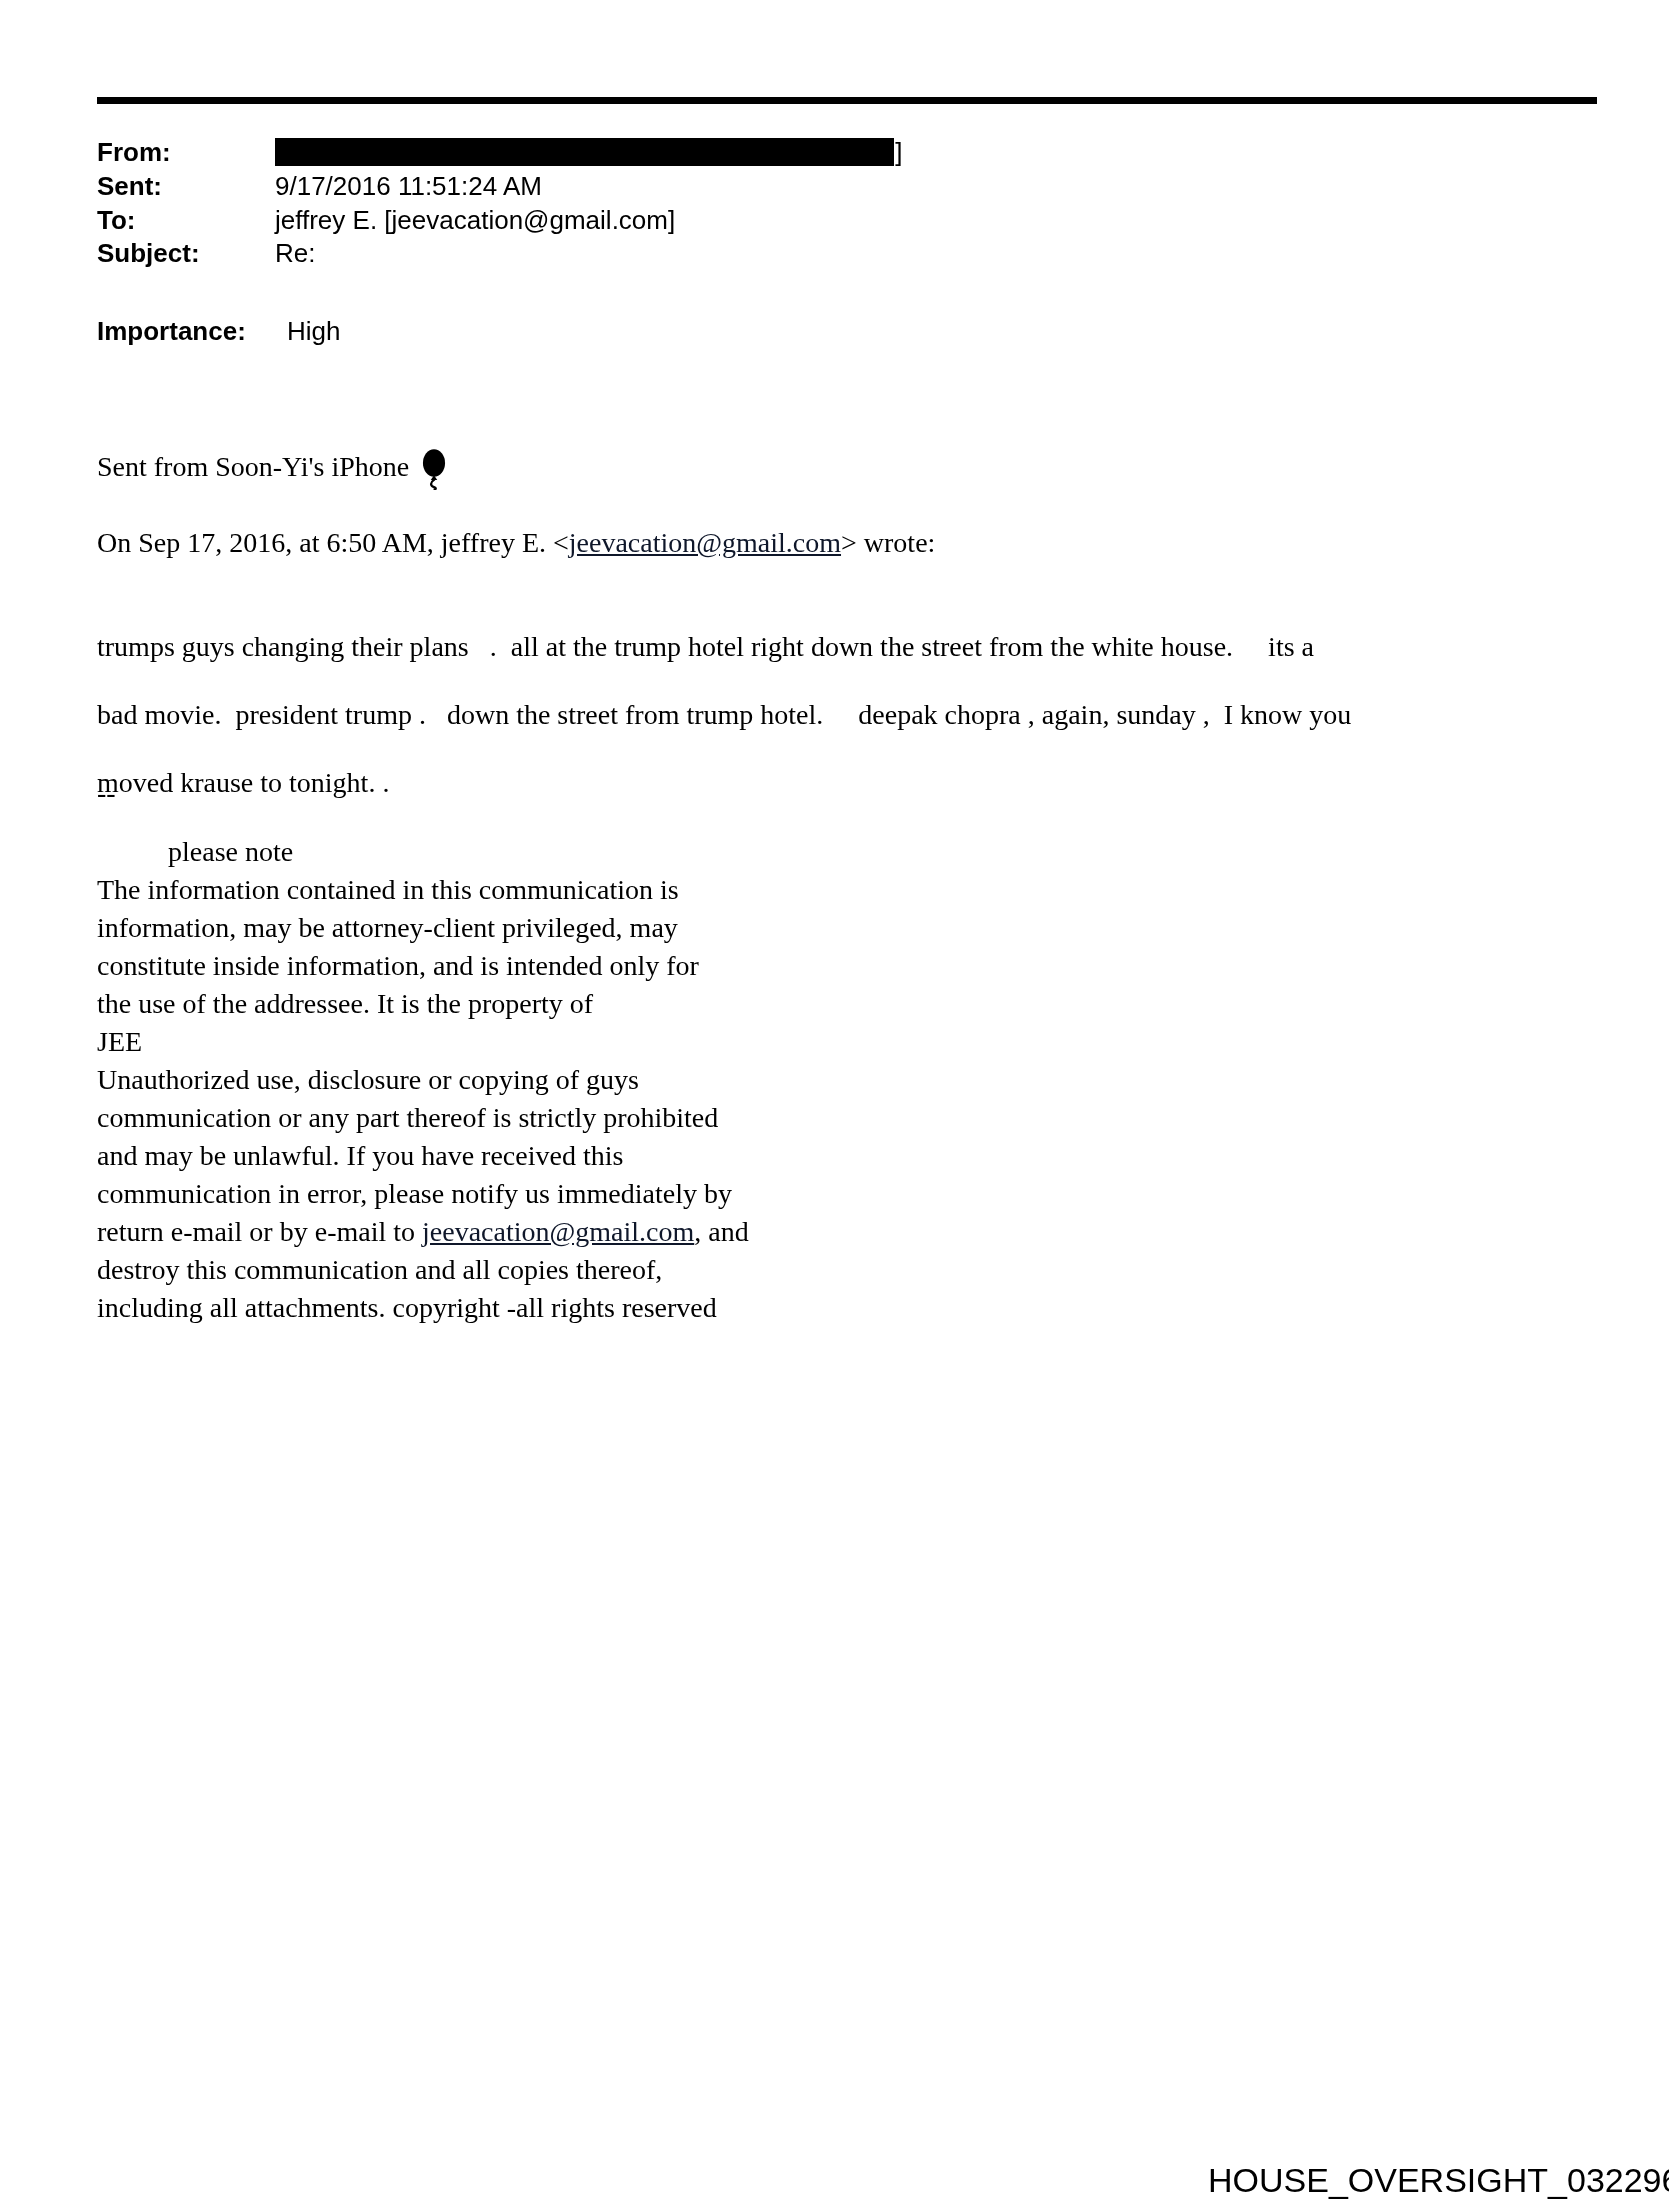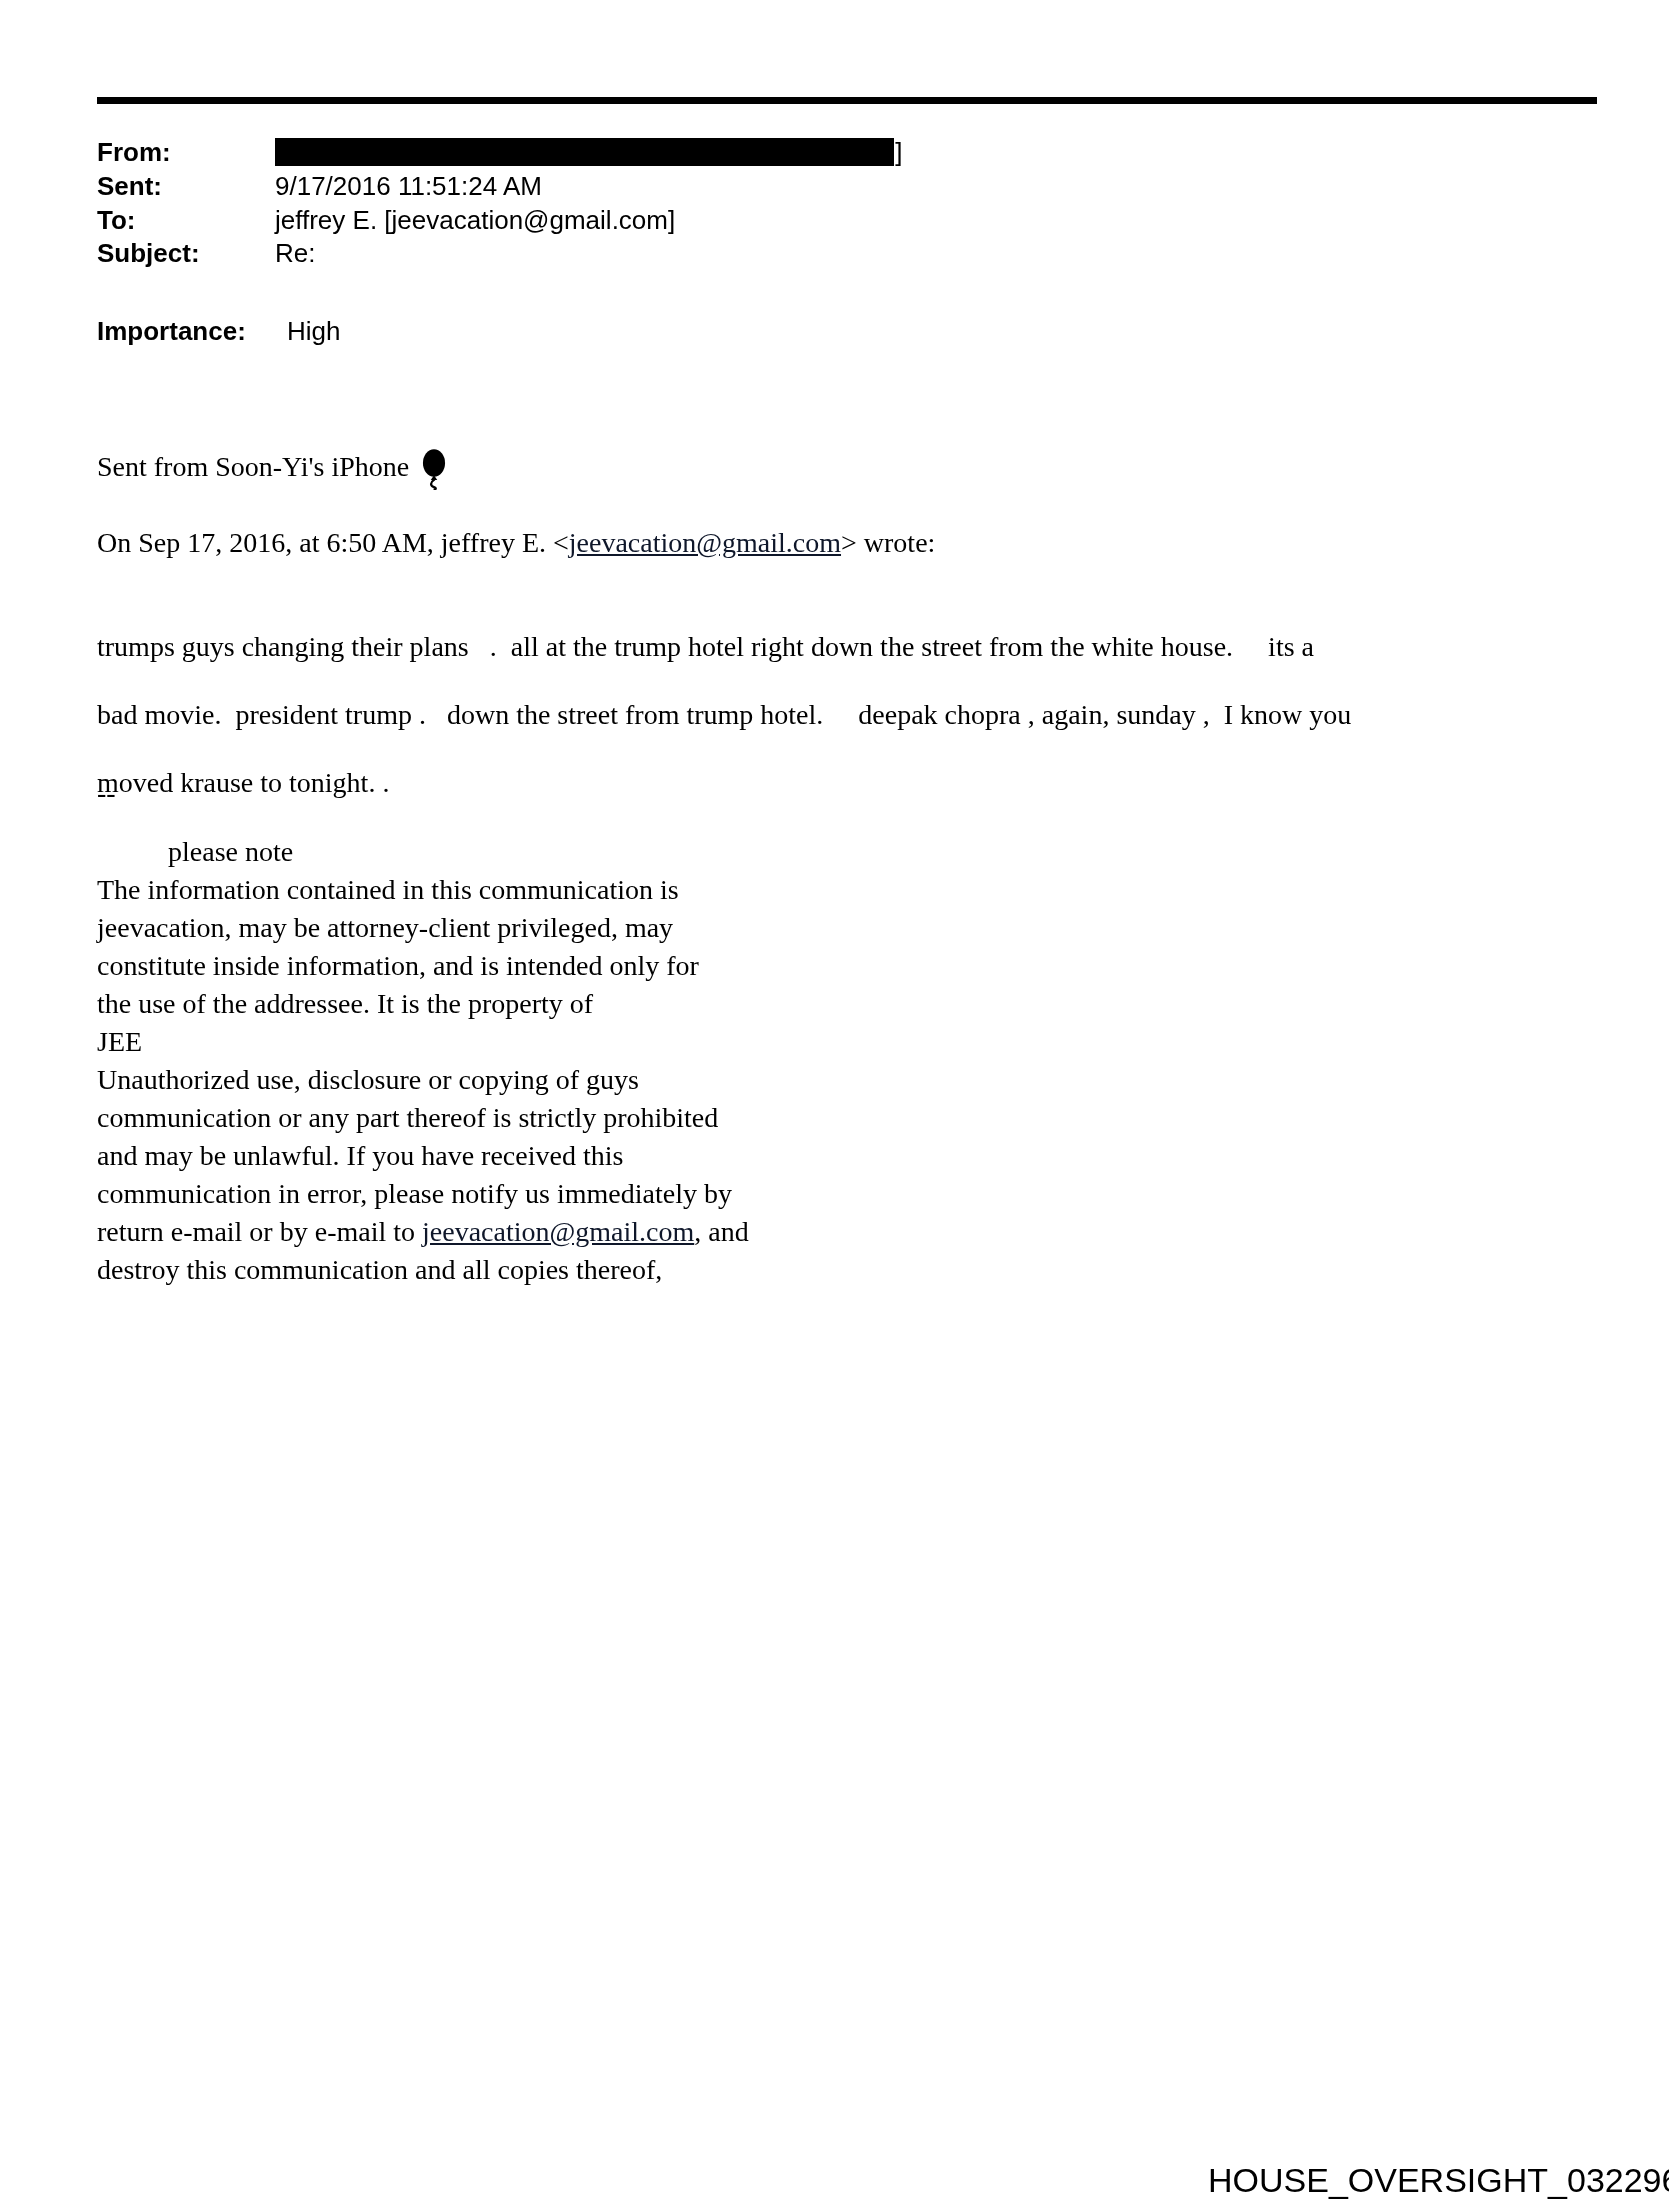--- a/index.html
+++ b/index.html
@@ -118,28 +118,29 @@
     <div class="preline">trumps guys changing their plans   .  all at the trump hotel right down the street from the white house.     its a</div>
     <div class="preline">bad movie.  president trump .   down the street from trump hotel.     deepak chopra , again, sunday ,  I know you</div>
     <div class="preline">moved krause to tonight. .</div>
   </div>
 
   <div class="bodyblock serif" style="top: 774px;">--</div>
 
   <div class="bodyblock serif" style="top: 833px;">
     <div class="note-line note-indent">please note</div>
     <div class="note-line">The information contained in this communication is</div>
-    <div class="note-line">jeevacation, may be attorney-client privileged, may</div>
+    <div class="note-line">information, may be attorney-client privileged, may</div>
     <div class="note-line">constitute inside information, and is intended only for</div>
     <div class="note-line">the use of the addressee. It is the property of</div>
     <div class="note-line">JEE</div>
     <div class="note-line">Unauthorized use, disclosure or copying of guys</div>
     <div class="note-line">communication or any part thereof is strictly prohibited</div>
     <div class="note-line">and may be unlawful. If you have received this</div>
     <div class="note-line">communication in error, please notify us immediately by</div>
     <div class="note-line"><span>return e-mail or by e-mail to </span><a class="email-link">jeevacation@gmail.com</a><span>, and</span></div>
     <div class="note-line">destroy this communication and all copies thereof,</div>
+    <div class="note-line">including all attachments. copyright -all rights reserved</div>
   </div>
 
   <div class="footer-id">HOUSE_OVERSIGHT_032296</div>
 
 </div>
 
 
 </body></html>

